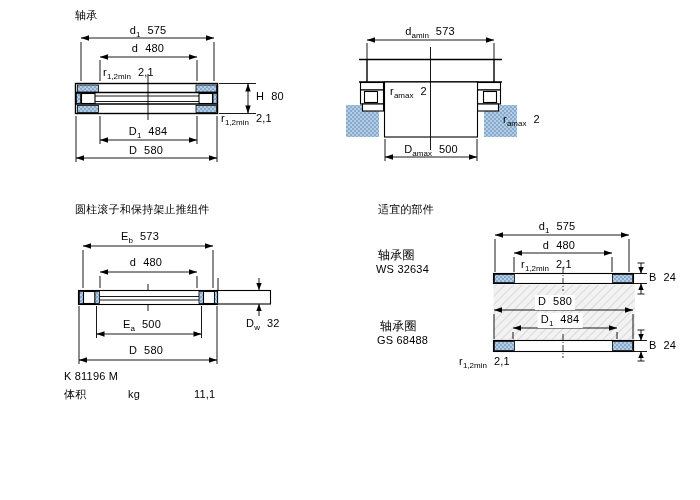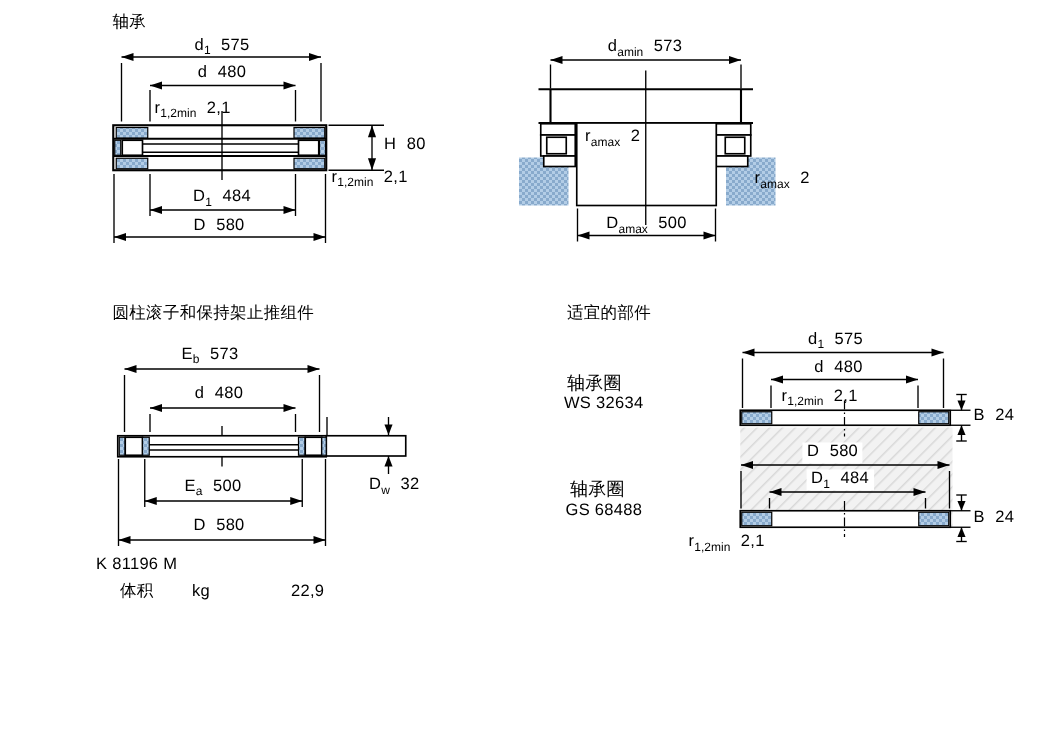--- a/index.html
+++ b/index.html
@@ -238,23 +238,23 @@
 <div class="lbl" style="left:503px;top:113px;"><span>r</span><sub>amax</sub><span class="v">2</span></div>
 <div class="lbl ctr" style="left:431px;top:143px;"><span>D</span><sub>amax</sub><span class="v">500</span></div>
 
 <div class="lbl title" style="left:75px;top:202px;text-align:center;">圆柱滚子和保持架止推组件</div>
 <div class="lbl ctr" style="left:140px;top:230px;"><span>E</span><sub>b</sub><span class="v">573</span></div>
 <div class="lbl ctr" style="left:146px;top:256px;"><span>d</span><sub></sub><span class="v">480</span></div>
 <div class="lbl" style="left:230px;top:317px;margin-left:16px;"><span>D</span><sub>w</sub><span class="v">32</span></div>
 <div class="lbl ctr" style="left:142px;top:318px;"><span>E</span><sub>a</sub><span class="v">500</span></div>
 <div class="lbl ctr" style="left:146px;top:344px;"><span>D</span><sub></sub><span class="v">580</span></div>
 <div class="lbl" style="left:64px;top:370px;">K 81196 M</div>
-<div class="lbl" style="left:64px;top:388px;margin-left:16px;">体积</div>
+<div class="lbl" style="left:64px;top:388px;">体积</div>
 <div class="lbl" style="left:128px;top:388px;">kg</div>
-<div class="lbl" style="left:194px;top:388px;">22,9</div>
+<div class="lbl" style="left:194px;top:388px;">11,1</div>
 
 <div class="lbl title" style="left:378px;top:202px;">适宜的部件</div>
 <div class="lbl part" style="left:378px;top:248px;">轴承圈</div>
 <div class="lbl code" style="left:376px;top:263px;">WS 32634</div>
 <div class="lbl part" style="left:380px;top:319px;">轴承圈</div>
 <div class="lbl code" style="left:377px;top:334px;">GS 68488</div>
 <div class="lbl ctr" style="left:557px;top:220px;"><span>d</span><sub>1</sub><span class="v">575</span></div>
 <div class="lbl ctr" style="left:559px;top:239px;"><span>d</span><sub></sub><span class="v">480</span></div>
 <div class="lbl" style="left:521px;top:258px;"><span>r</span><sub>1,2min</sub><span class="v">2,1</span></div>
 <div class="lbl" style="left:649px;top:271px;"><span>B</span><sub></sub><span class="v">24</span></div>

